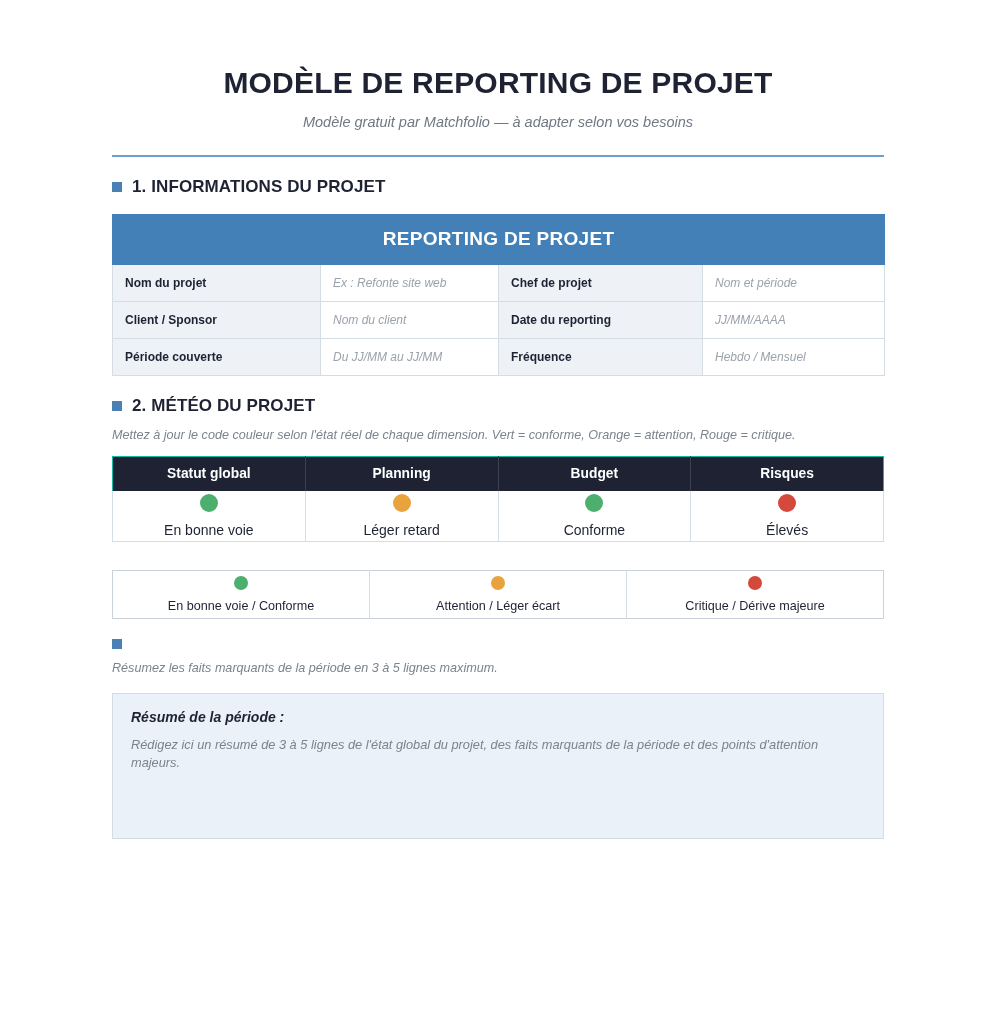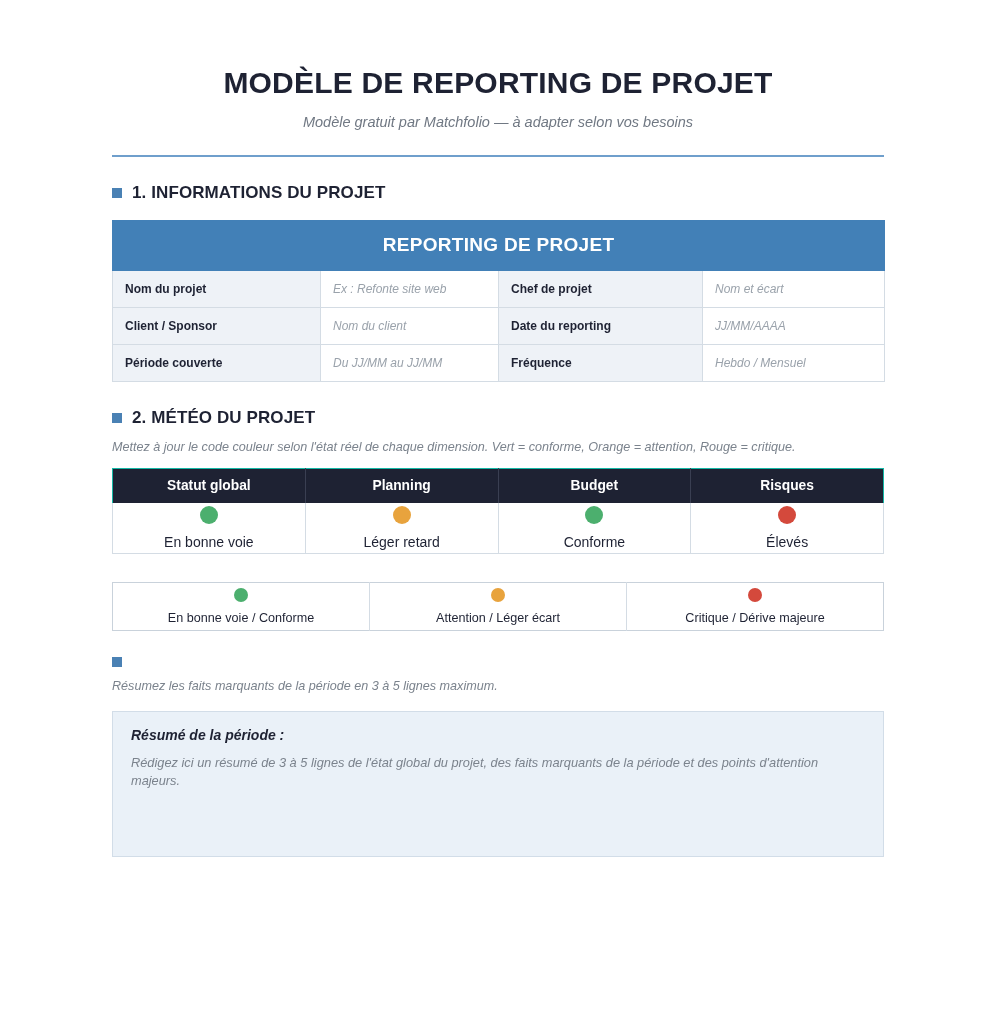--- a/index.html
+++ b/index.html
@@ -46,21 +46,21 @@
     height: 2px;
     background: #6f9fcc;
     width: 100%;
   }
 
   
   .section-heading {
     display: flex;
     align-items: center;
     gap: 10px;
-    margin-top: 26px;
+    margin-top: 20px;
     margin-bottom: 0;
     font-size: 17px;
     font-weight: bold;
     color: #1e2233;
     letter-spacing: 0.1px;
   }
   .section-bullet {
     width: 10px;
     height: 10px;
     background: #4a81b4;
@@ -235,21 +235,21 @@
         <col class="col-v2">
     </colgroup>
     <tbody>
       <tr>
         <td class="banner" colspan="4">REPORTING DE PROJET</td>
       </tr>
       <tr>
         <td class="k">Nom du projet</td>
         <td class="v">Ex : Refonte site web</td>
         <td class="k">Chef de projet</td>
-        <td class="v">Nom et écart</td>
+        <td class="v">Nom et période</td>
       </tr>
       <tr>
         <td class="k">Client / Sponsor</td>
         <td class="v">Nom du client</td>
         <td class="k">Date du reporting</td>
         <td class="v">JJ/MM/AAAA</td>
       </tr>
       <tr>
         <td class="k">Période couverte</td>
         <td class="v">Du JJ/MM au JJ/MM</td>

